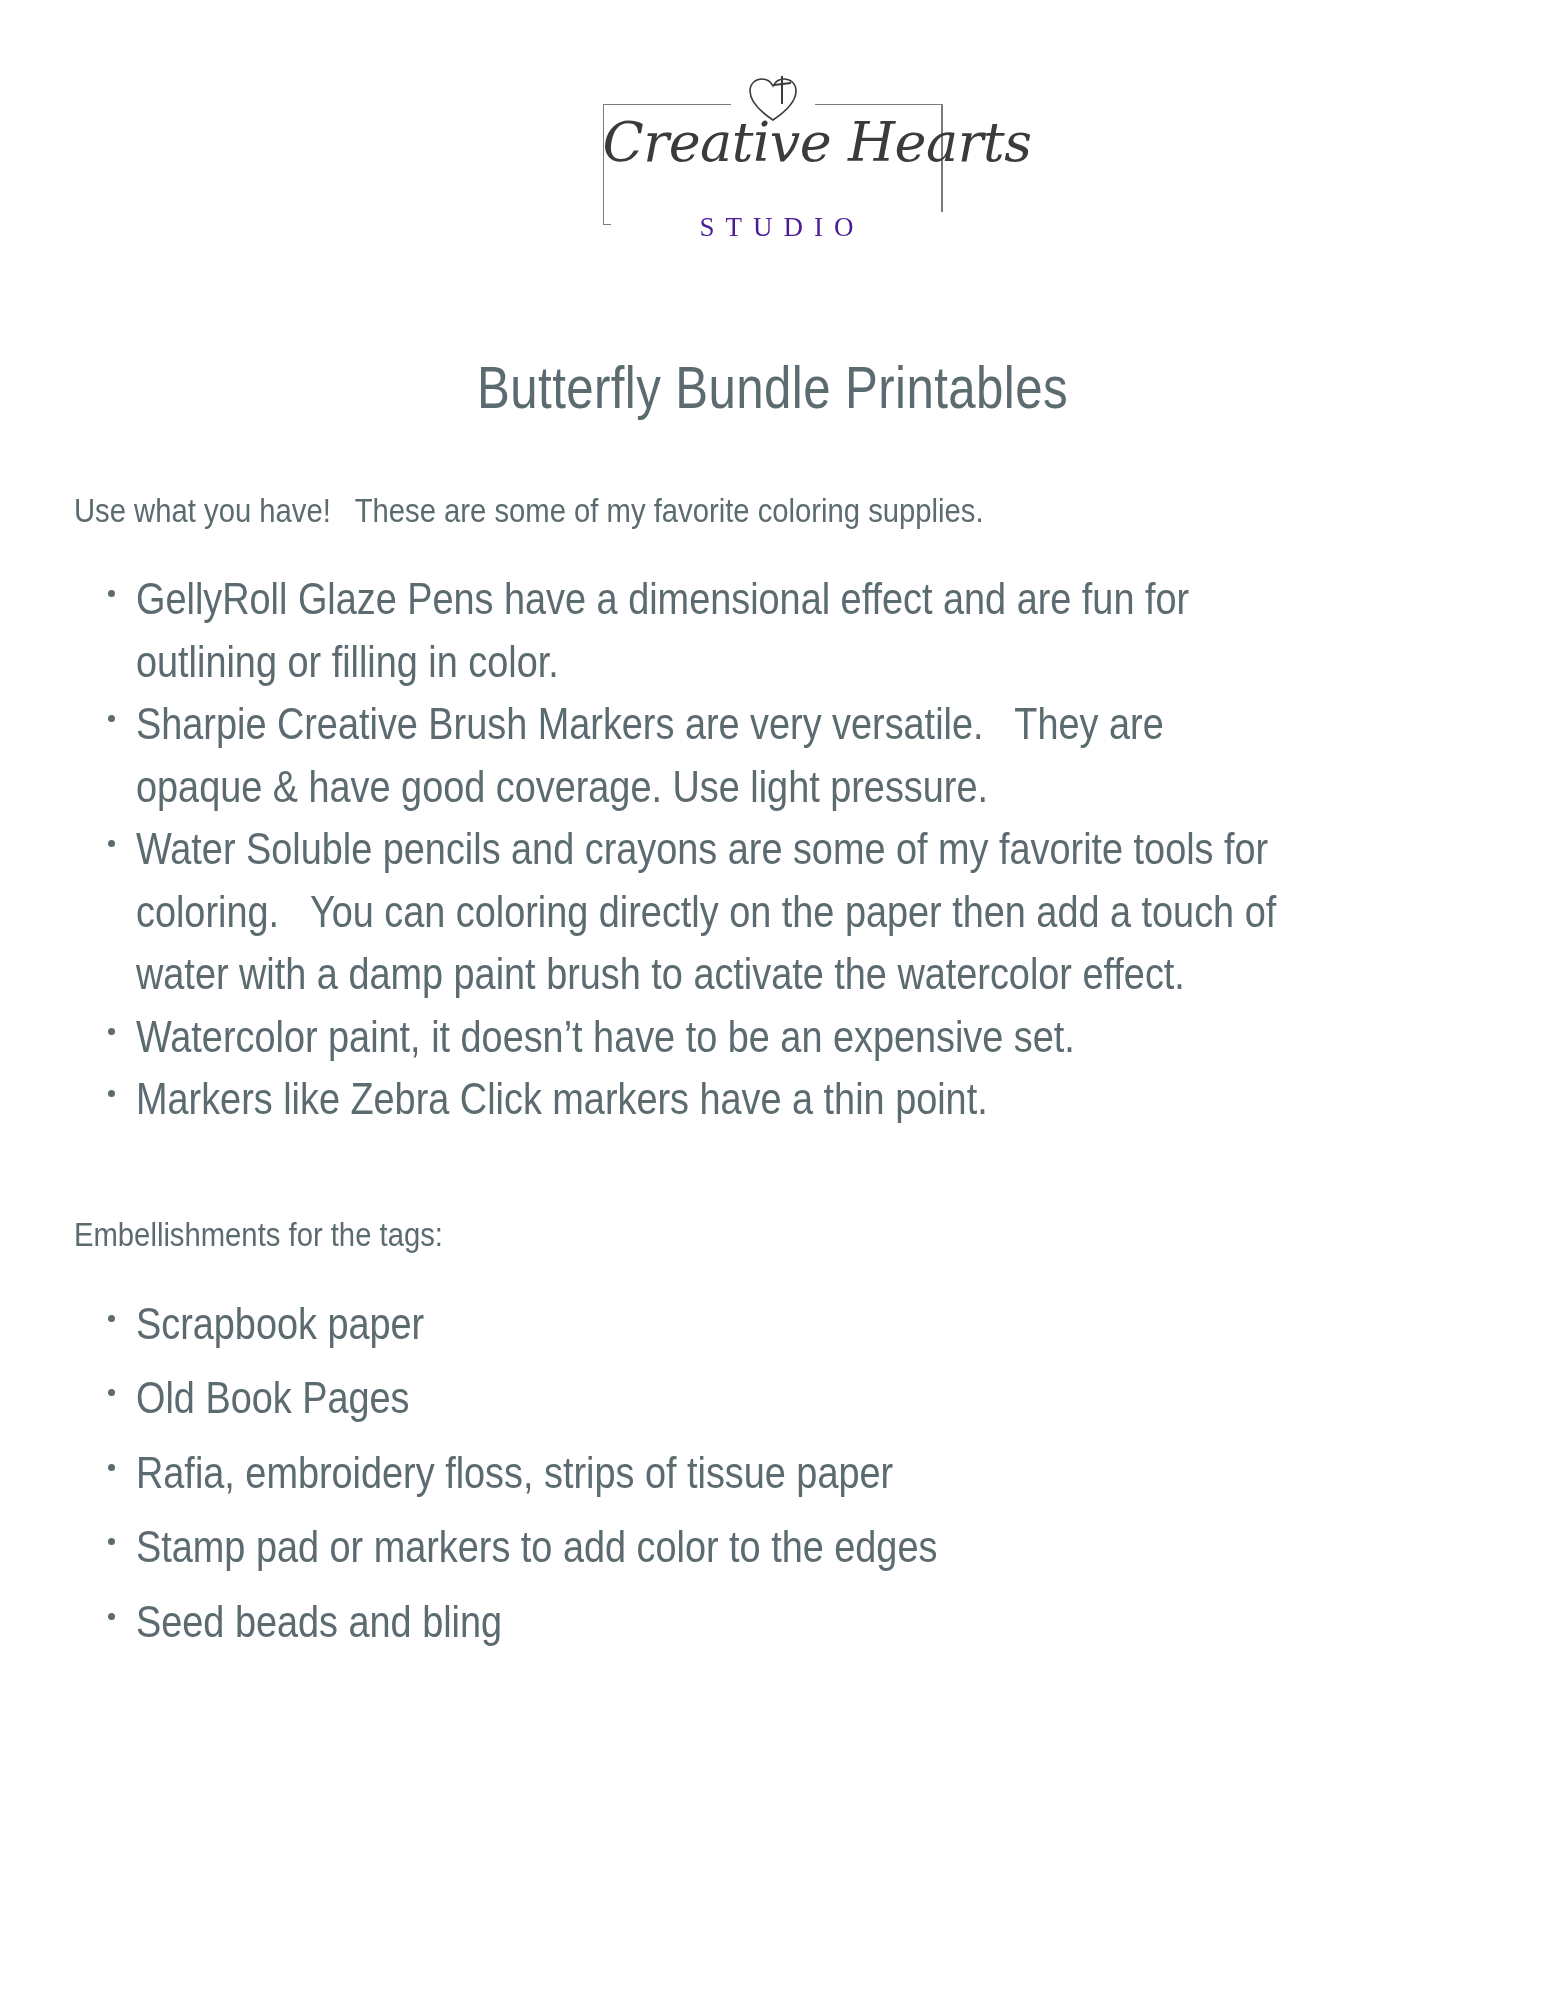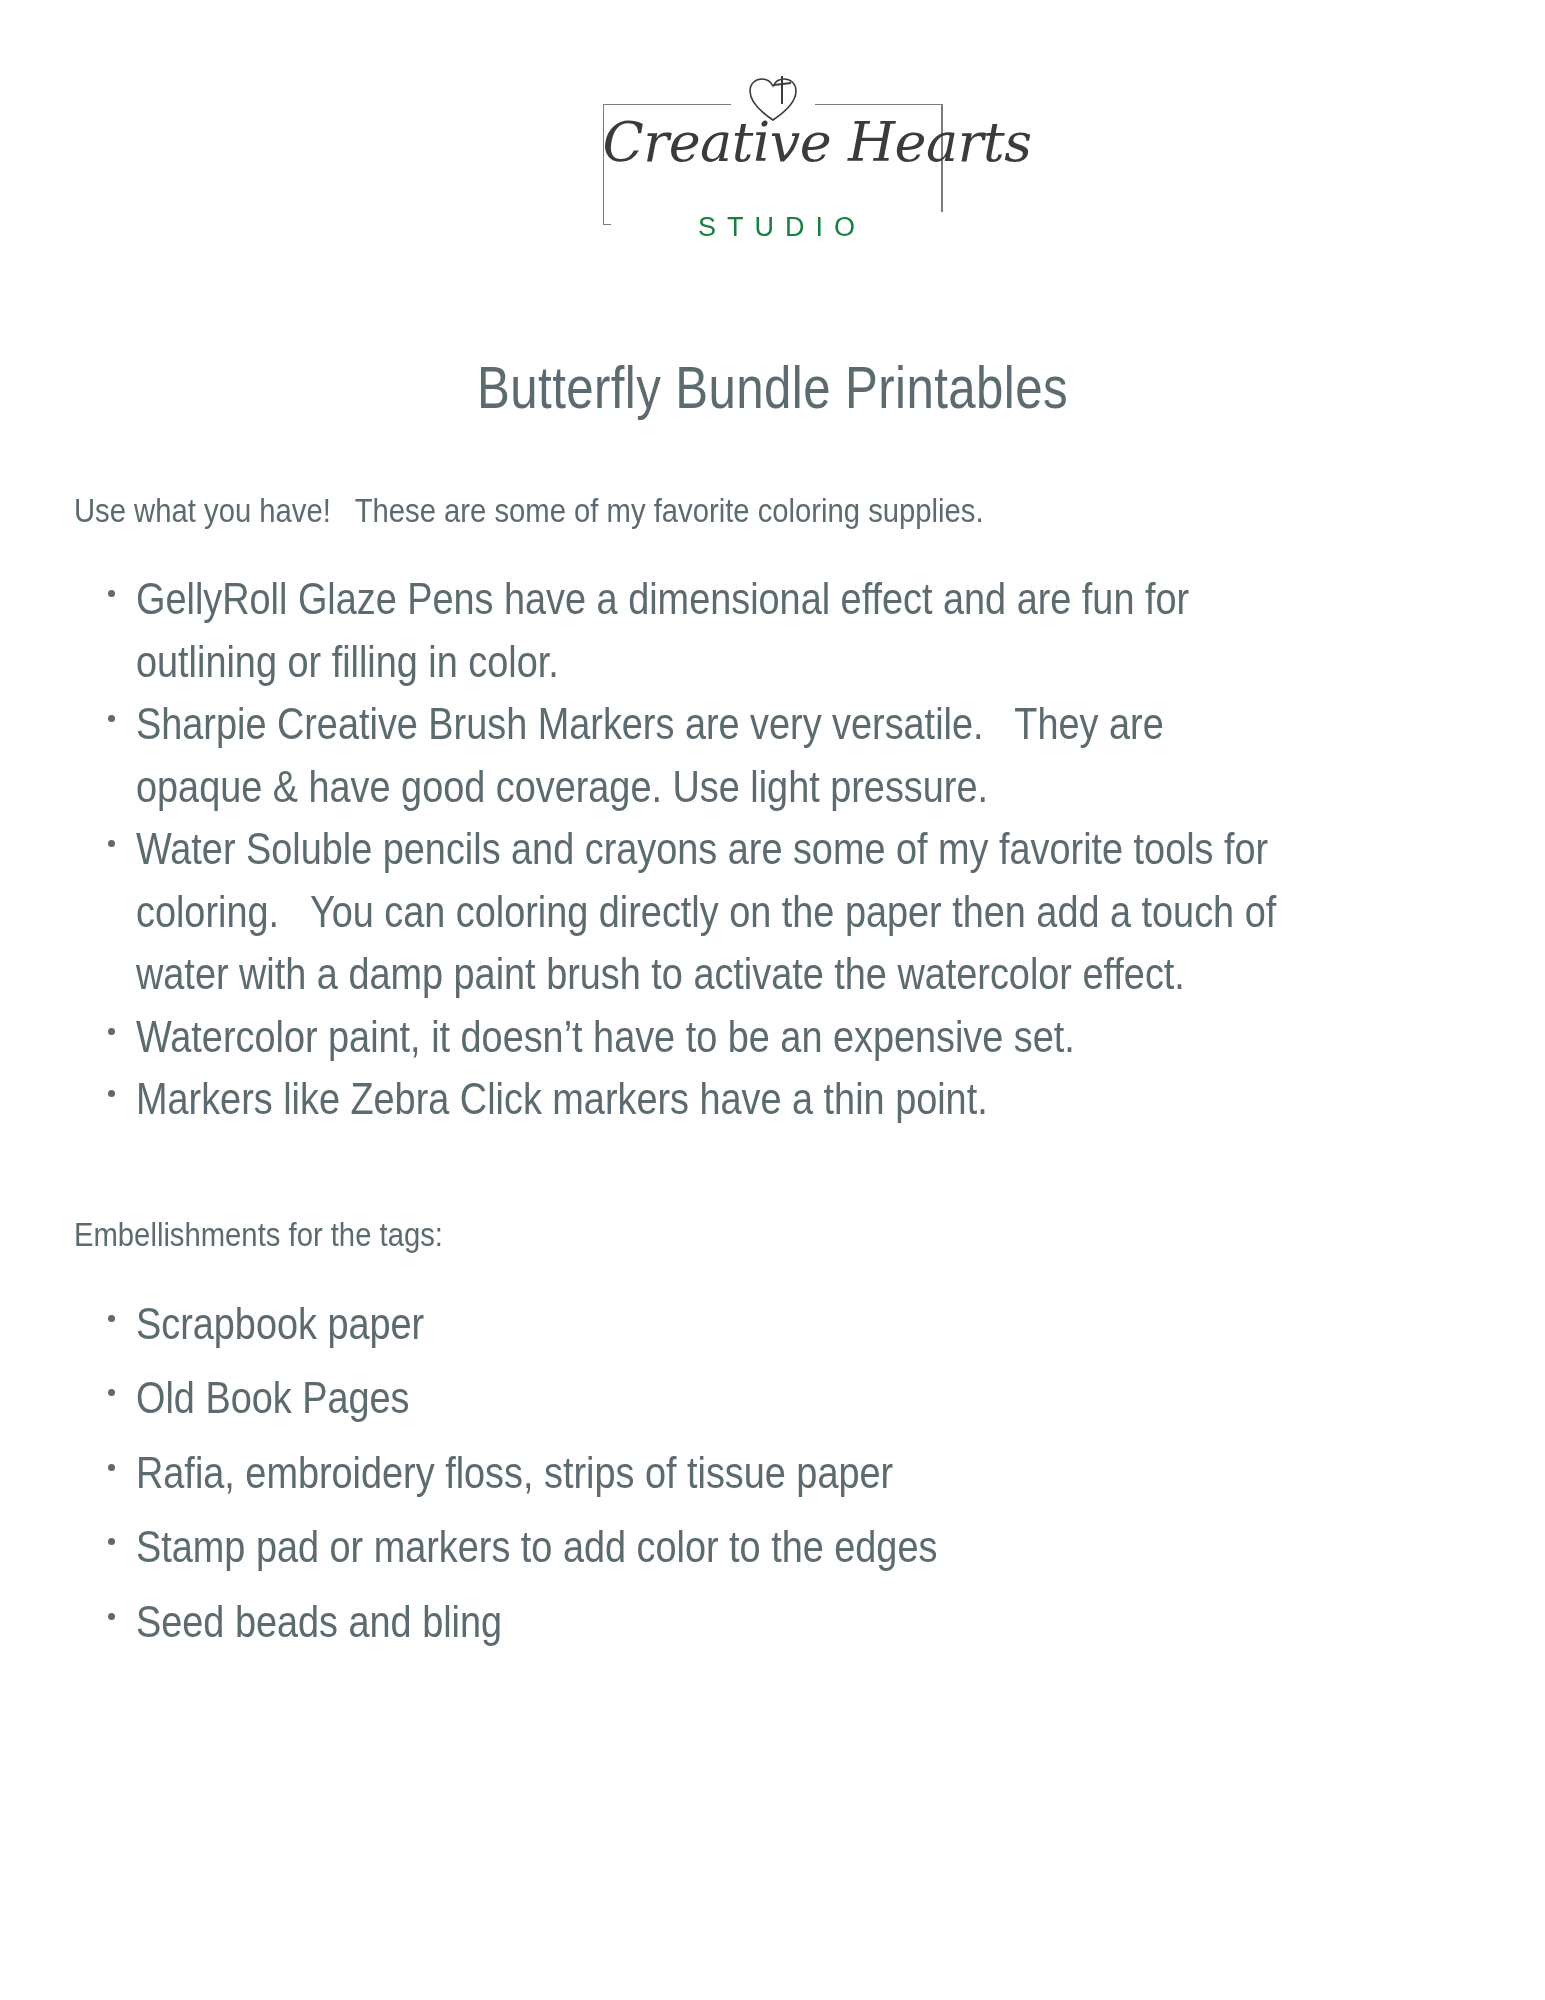--- a/index.html
+++ b/index.html
@@ -68,25 +68,25 @@
     color: #3b3b3b;
     letter-spacing: -0.5px;
     white-space: nowrap;
   }
   .studio-word {
     position: absolute;
     left: 8px;
     right: 0;
     bottom: -18px;
     text-align: center;
-    font-family: Liberation Sans, sans-serif;
+    font-family: Liberation Serif, serif;
     font-size: 27px;
     letter-spacing: 11px;
     text-indent: 11px;
-    color: #15803d;
+    color: #4c1d95;
     background: #ffffff;
     padding: 0 6px;
   }
 
   
   .doc-title {
     position: absolute;
     left: 0;
     right: 0;
     top: 315px;

